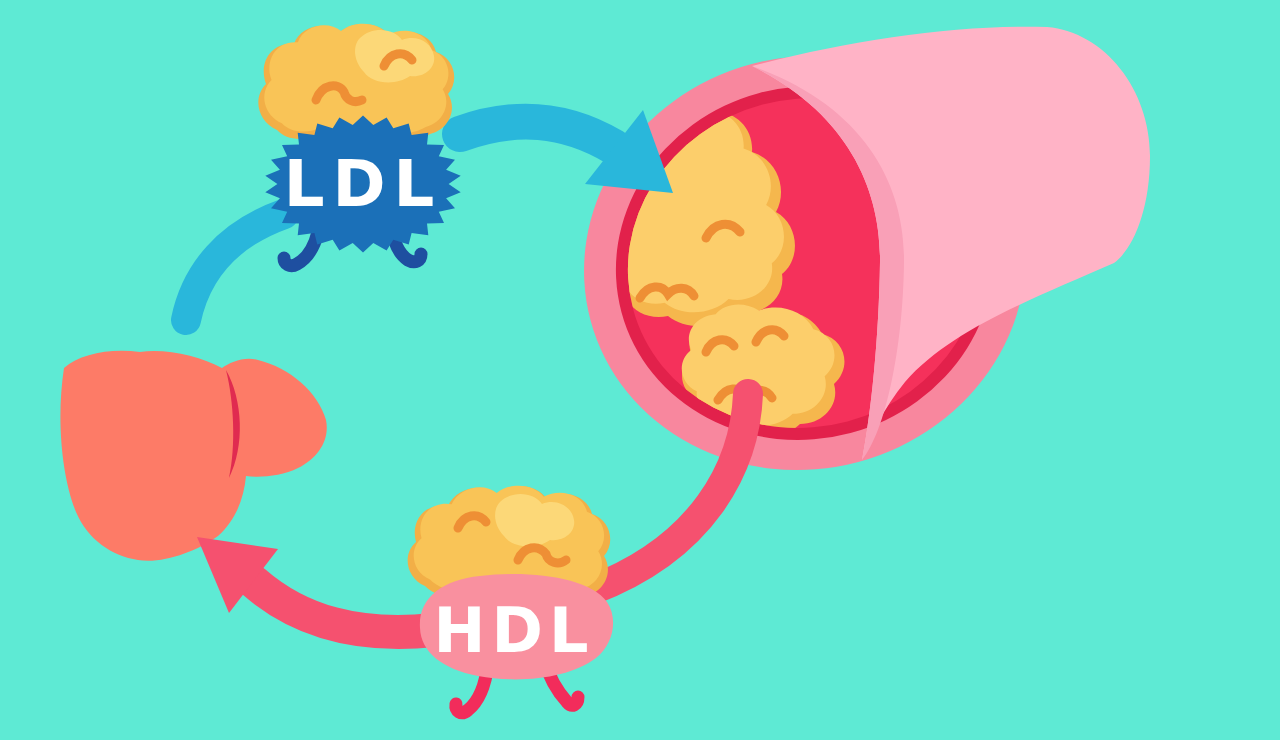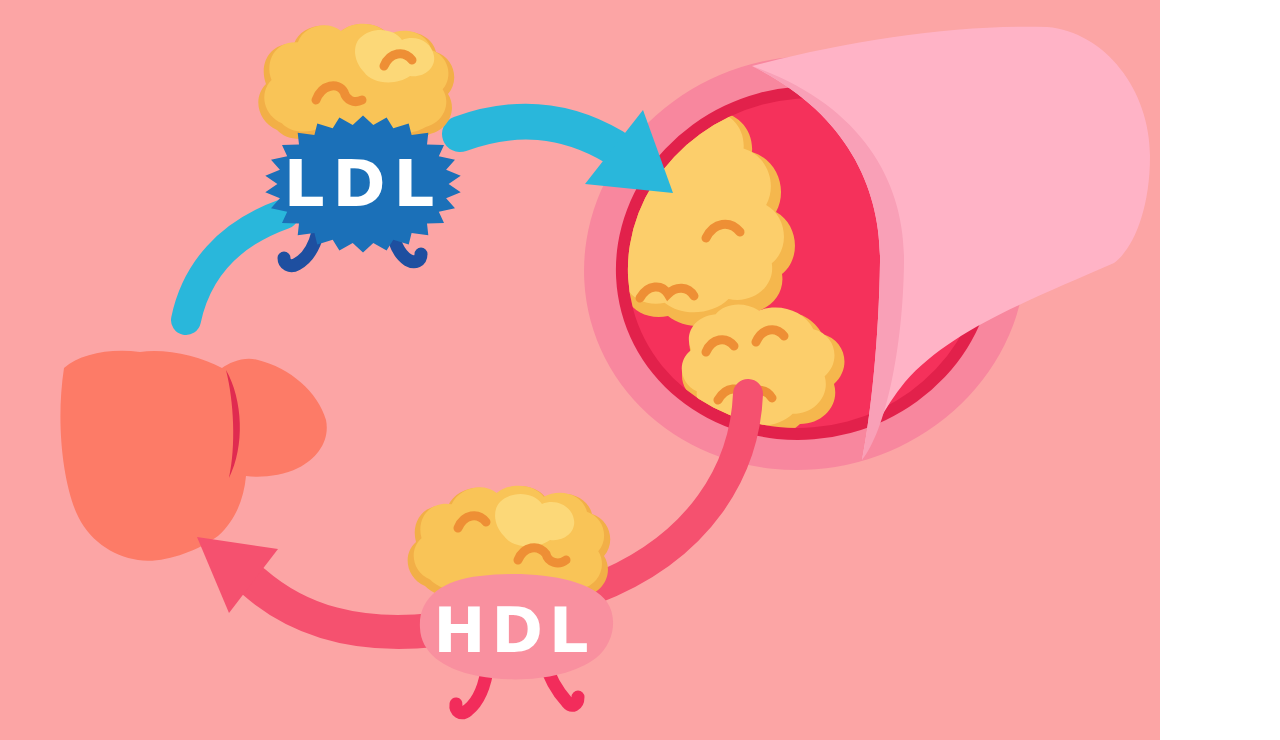--- a/index.html
+++ b/index.html
@@ -1,16 +1,16 @@
 <!DOCTYPE html>
 <html><head>
 <meta charset="utf-8">
 <style>
   html,body{margin:0;padding:0;width:1280px;height:740px;background:#fff;overflow:hidden}
-  .stage{position:relative;width:1160px;height:740px;background:#fca5a5}
+  .stage{position:relative;width:1280px;height:740px;background:#5eead4}
   svg{display:block}
   text.badge-label{font-family:"DejaVu Sans","Liberation Sans",sans-serif;font-weight:700;fill:#ffffff}
 </style>
 </head>
 <body>
 
 <div class="stage">
 <svg width="1280" height="740" viewBox="0 0 1280 740">
   <defs>
     <clipPath id="lumenClip">

